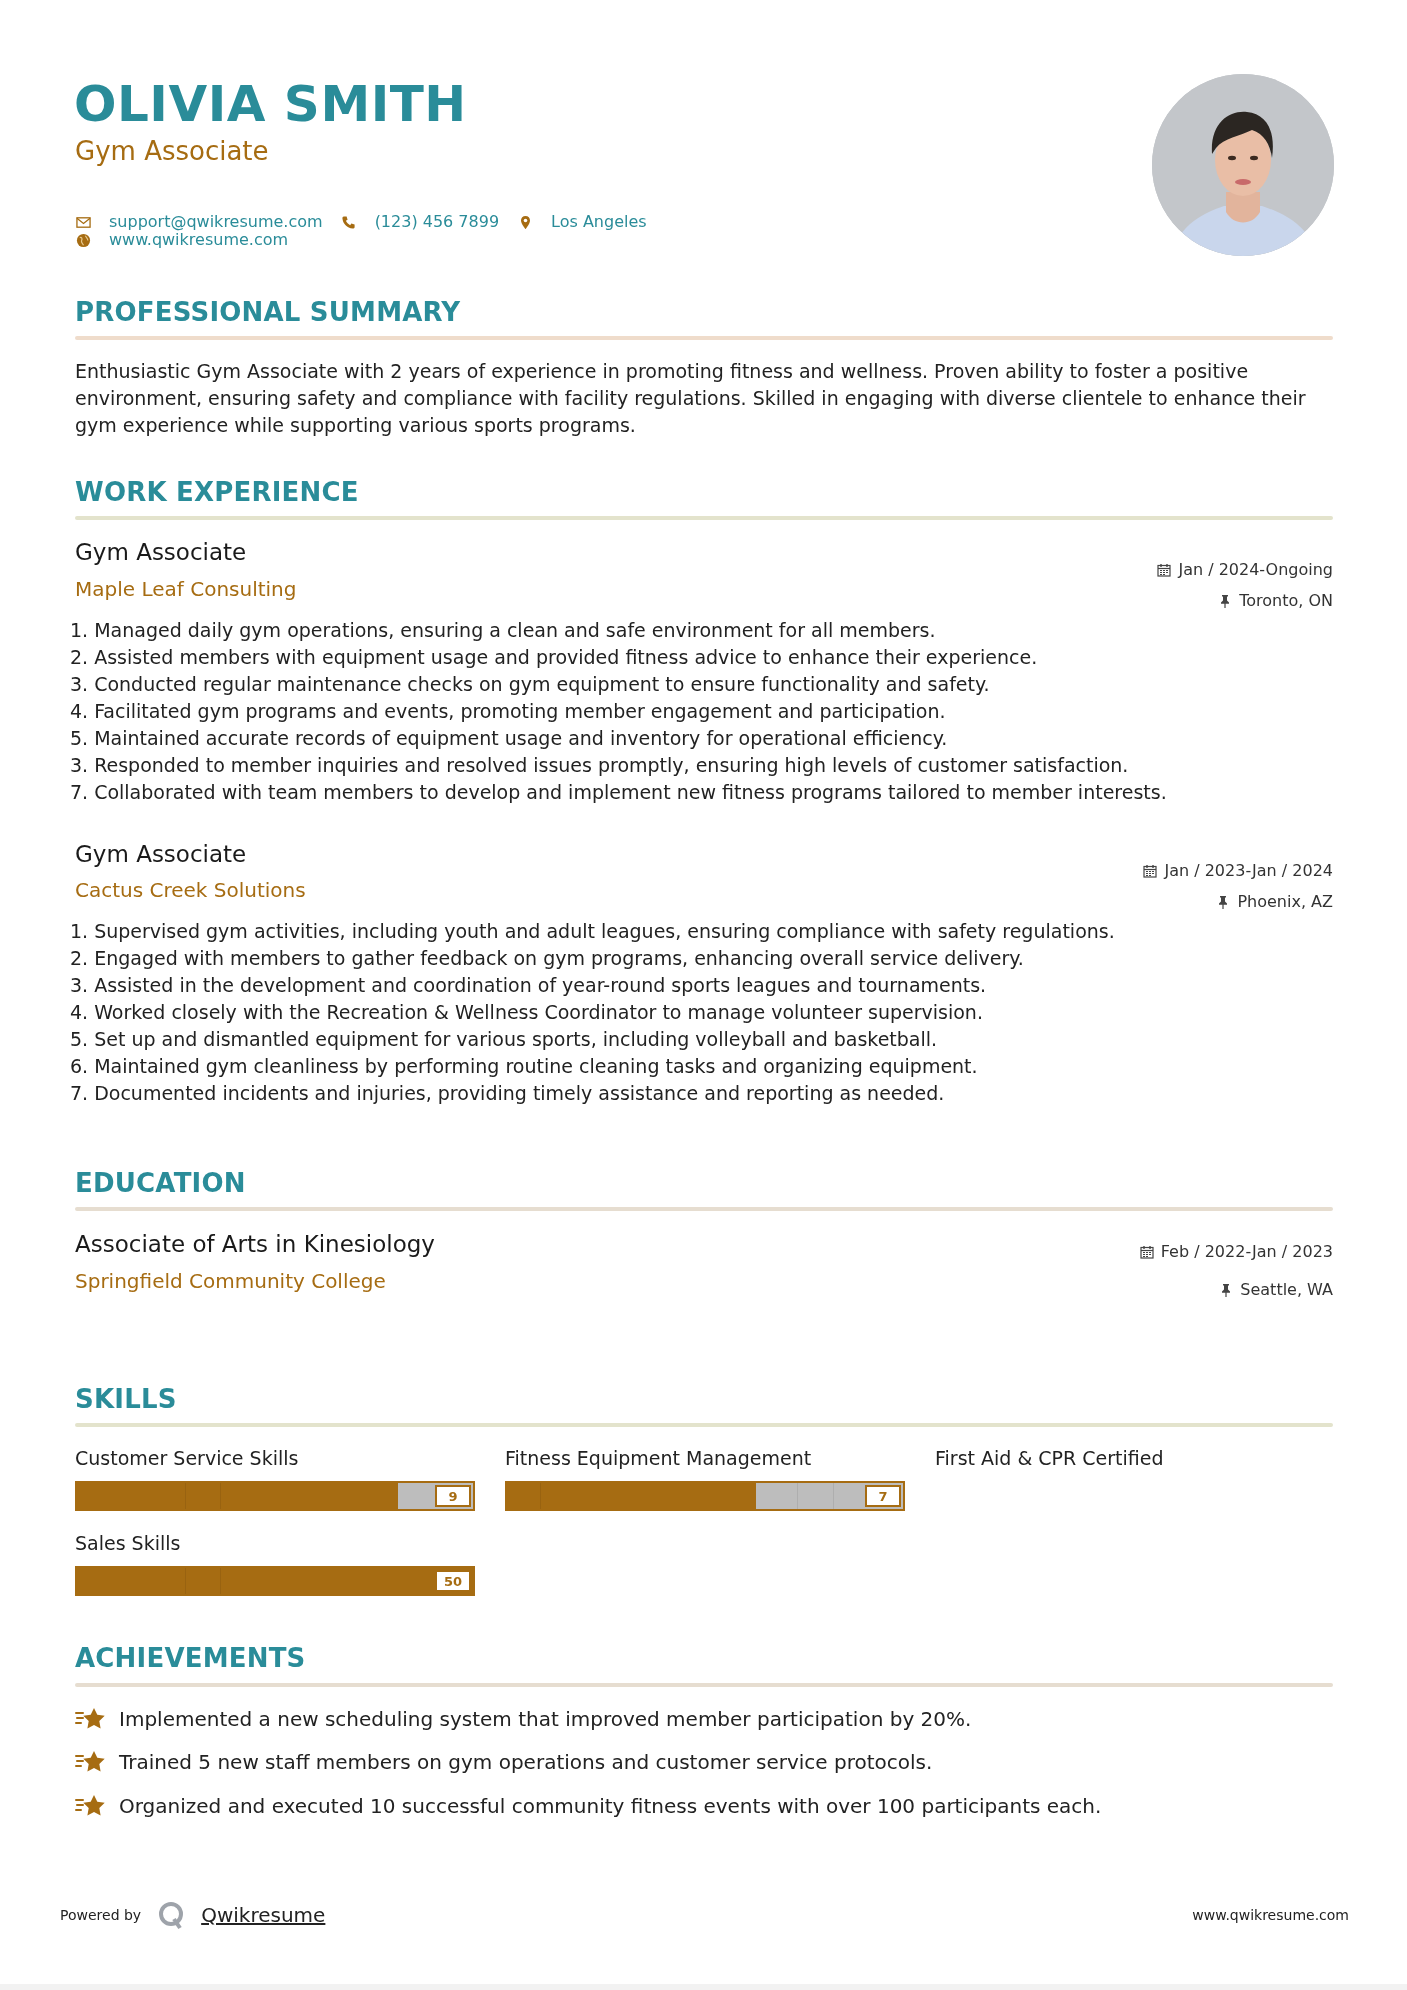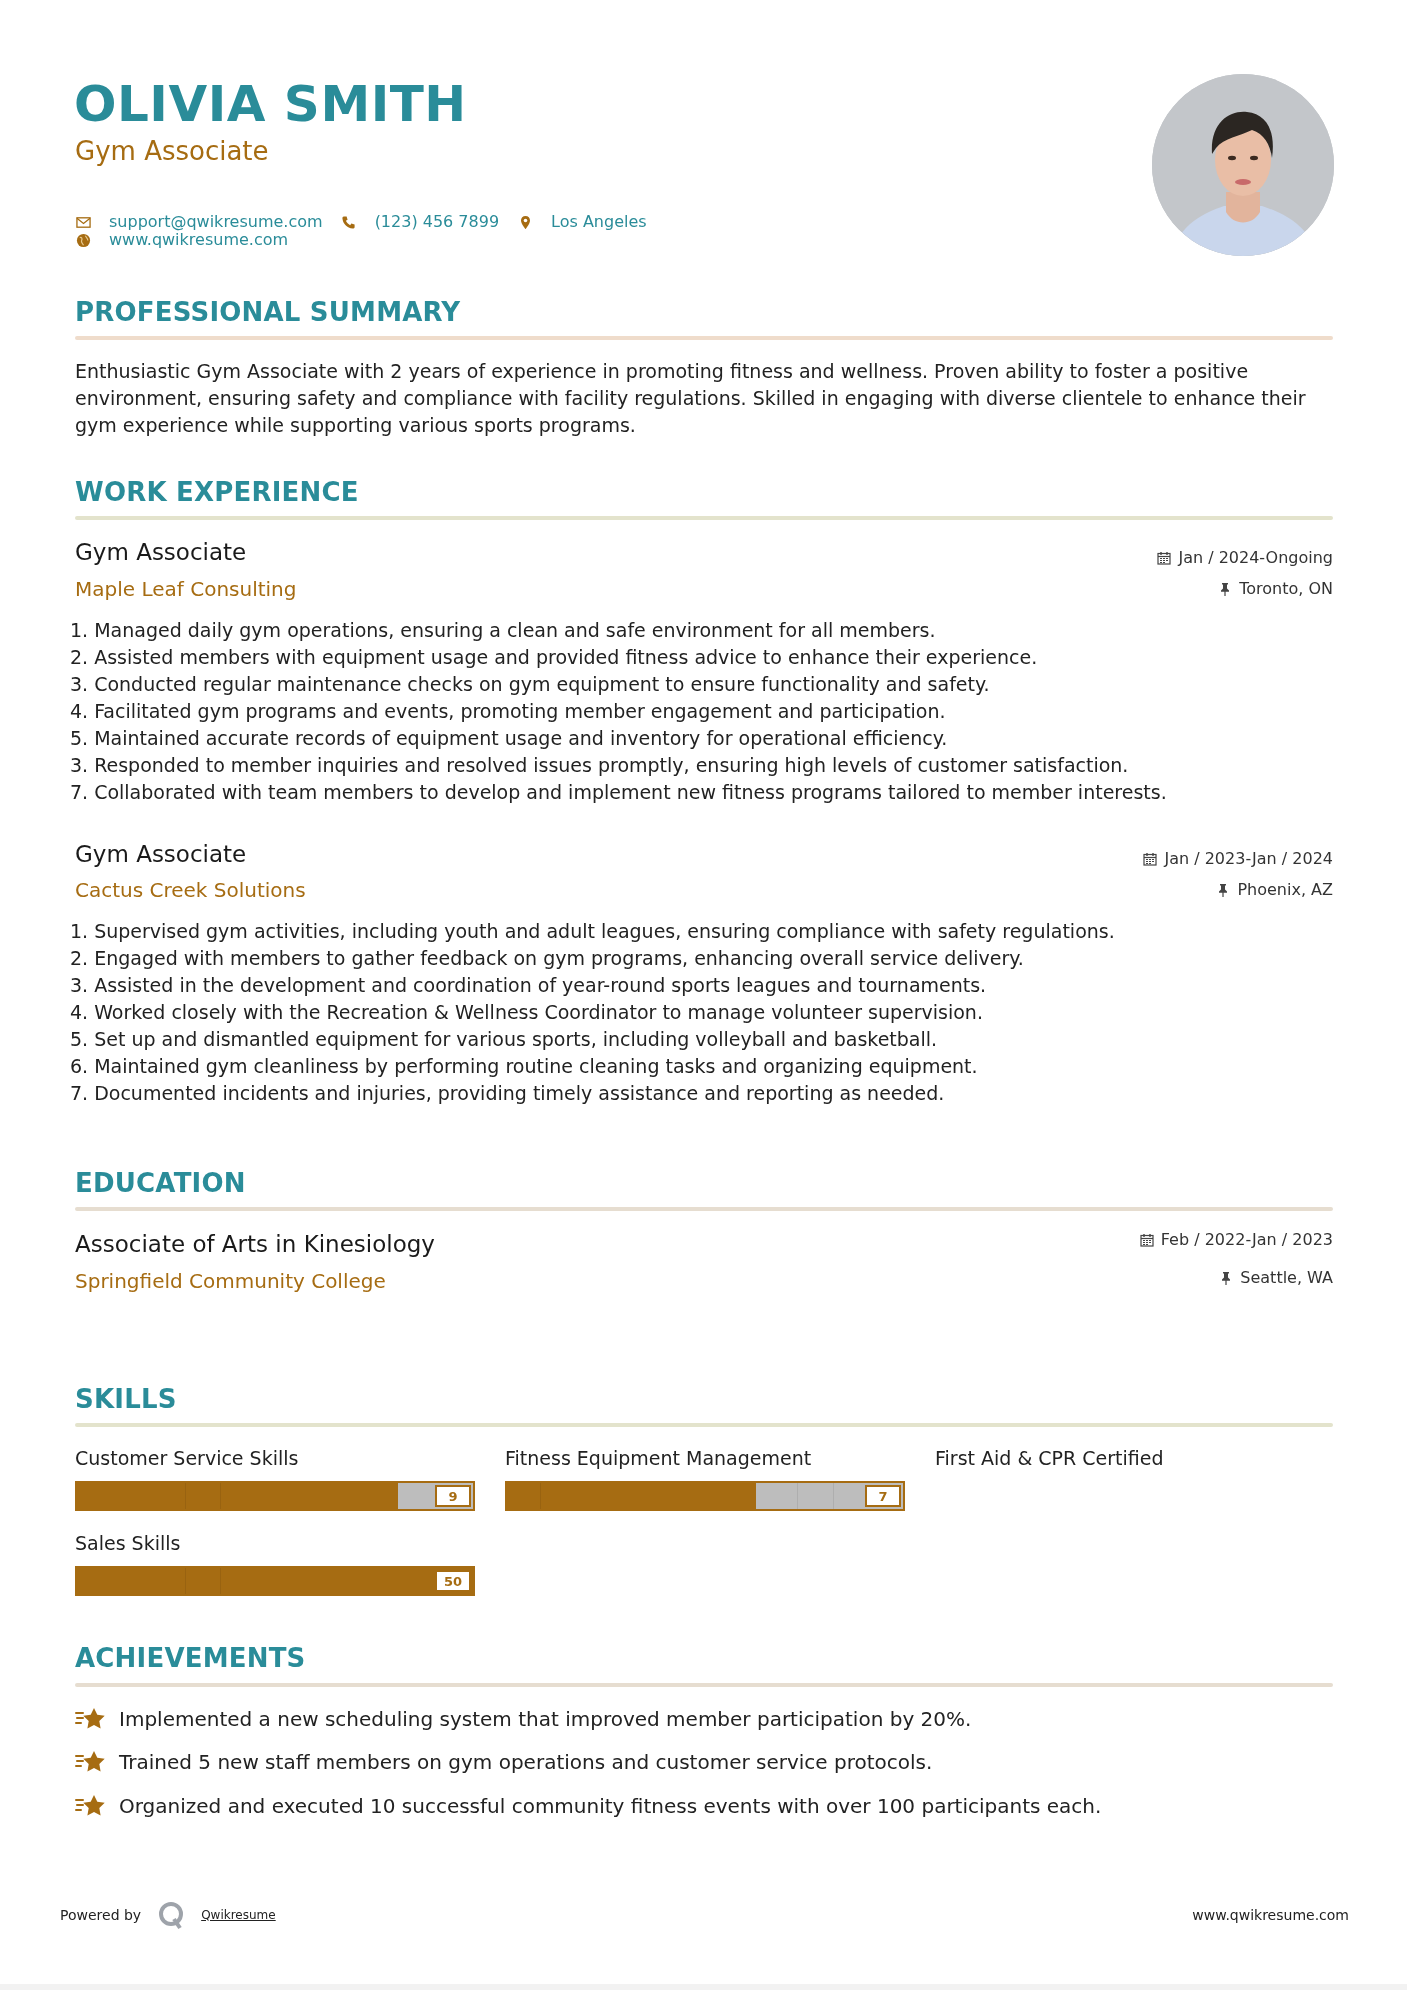--- a/index.html
+++ b/index.html
@@ -22,40 +22,40 @@
   .section-title { position: absolute; left: 75px; font-size: 26px; font-weight: bold; color: #2a8c99; line-height: 32px; letter-spacing: 0.2px; }
   .divider { position: absolute; left: 75px; width: 1258px; height: 4px; border-radius: 2px; }
   .div-peach { background: #efdccb; }
   .div-olive { background: #e3e3cc; }
   .div-beige { background: #e6ddd0; }
 
   .para { position: absolute; left: 75px; width: 1262px; font-size: 19px; line-height: 27px; color: #222; }
 
   .entry-title { position: absolute; left: 75px; font-size: 23px; color: #1a1a1a; line-height: 30px; }
   .entry-sub { position: absolute; left: 75px; font-size: 20px; color: #a66c12; line-height: 28px; }
-  .meta { position: absolute; right: 74px; font-size: 16px; color: #333; line-height: 22px; display: flex; align-items: center; }
+  .meta { position: absolute; right: 74px; font-size: 16px; color: #333; line-height: 22px; display: flex; align-items: center; margin-top: 12px; }
   .meta .micon { margin-right: 7px; display: inline-flex; color: #444; }
   .meta .micon svg { width: 14px; height: 14px; }
 
   .bullets { position: absolute; left: 70px; width: 1270px; list-style: none; }
   .bullets li { font-size: 19px; line-height: 27px; color: #222; white-space: nowrap; }
 
   .skill-label { position: absolute; font-size: 19px; line-height: 26px; color: #222; }
   .skill-bar { position: absolute; height: 30px; background: #bdbdbd; border: 2px solid #a66c12; overflow: hidden; }
   .skill-fill { position: absolute; left: 0; top: 0; bottom: 0; background: #a66c12; }
   .skill-seg { position: absolute; top: 0; bottom: 0; width: 1px; background: rgba(0,0,0,0.08); }
   .skill-value { position: absolute; right: 2px; top: 2px; height: 22px; min-width: 36px; padding: 0 6px; background: #fff; border: 2px solid #a66c12; color: #a66c12; font-size: 13px; font-weight: bold; display: flex; align-items: center; justify-content: center; }
 
   .ach-item { position: absolute; left: 75px; display: flex; align-items: center; font-size: 20px; color: #222; line-height: 28px; }
   .ach-icon { width: 32px; height: 28px; margin-right: 12px; display: inline-flex; align-items: center; }
   .ach-icon svg { width: 32px; height: 28px; }
 
   .footer-left { position: absolute; left: 60px; top: 1900px; display: flex; align-items: center; font-size: 14px; color: #222; }
   .footer-left .q-logo { margin: 0 14px 0 16px; width: 30px; height: 30px; }
-  .footer-left .brand-link { color: #222; text-decoration: underline; font-size: 12px; }
+  .footer-left .brand-link { color: #222; text-decoration: underline; font-size: 20px; }
   .footer-right { position: absolute; right: 58px; top: 1907px; font-size: 14px; color: #222; }
   .footer-band { position: absolute; left: 0; bottom: 0; width: 1407px; height: 6px; background: #f2f2f2; }
 </style>
 </head>
 <body>
 
 <div class="page">
 
   <div class="name">OLIVIA SMITH</div>
   <div class="job-title">Gym Associate</div>

